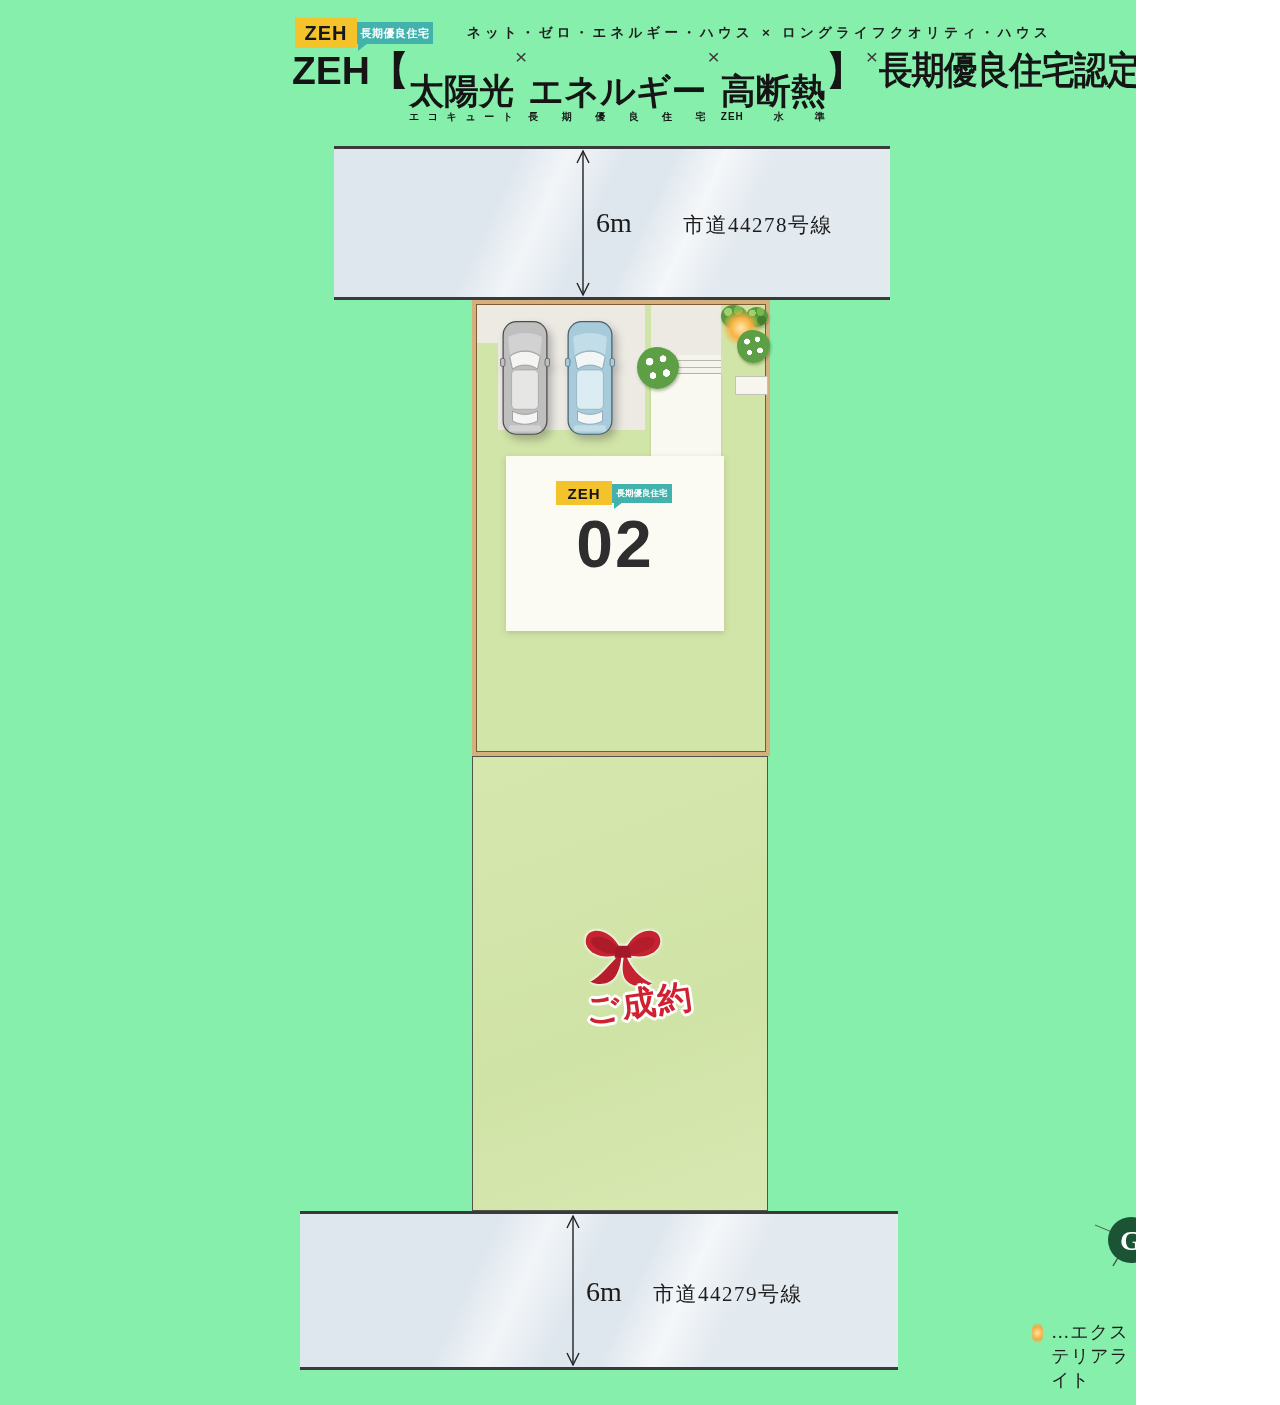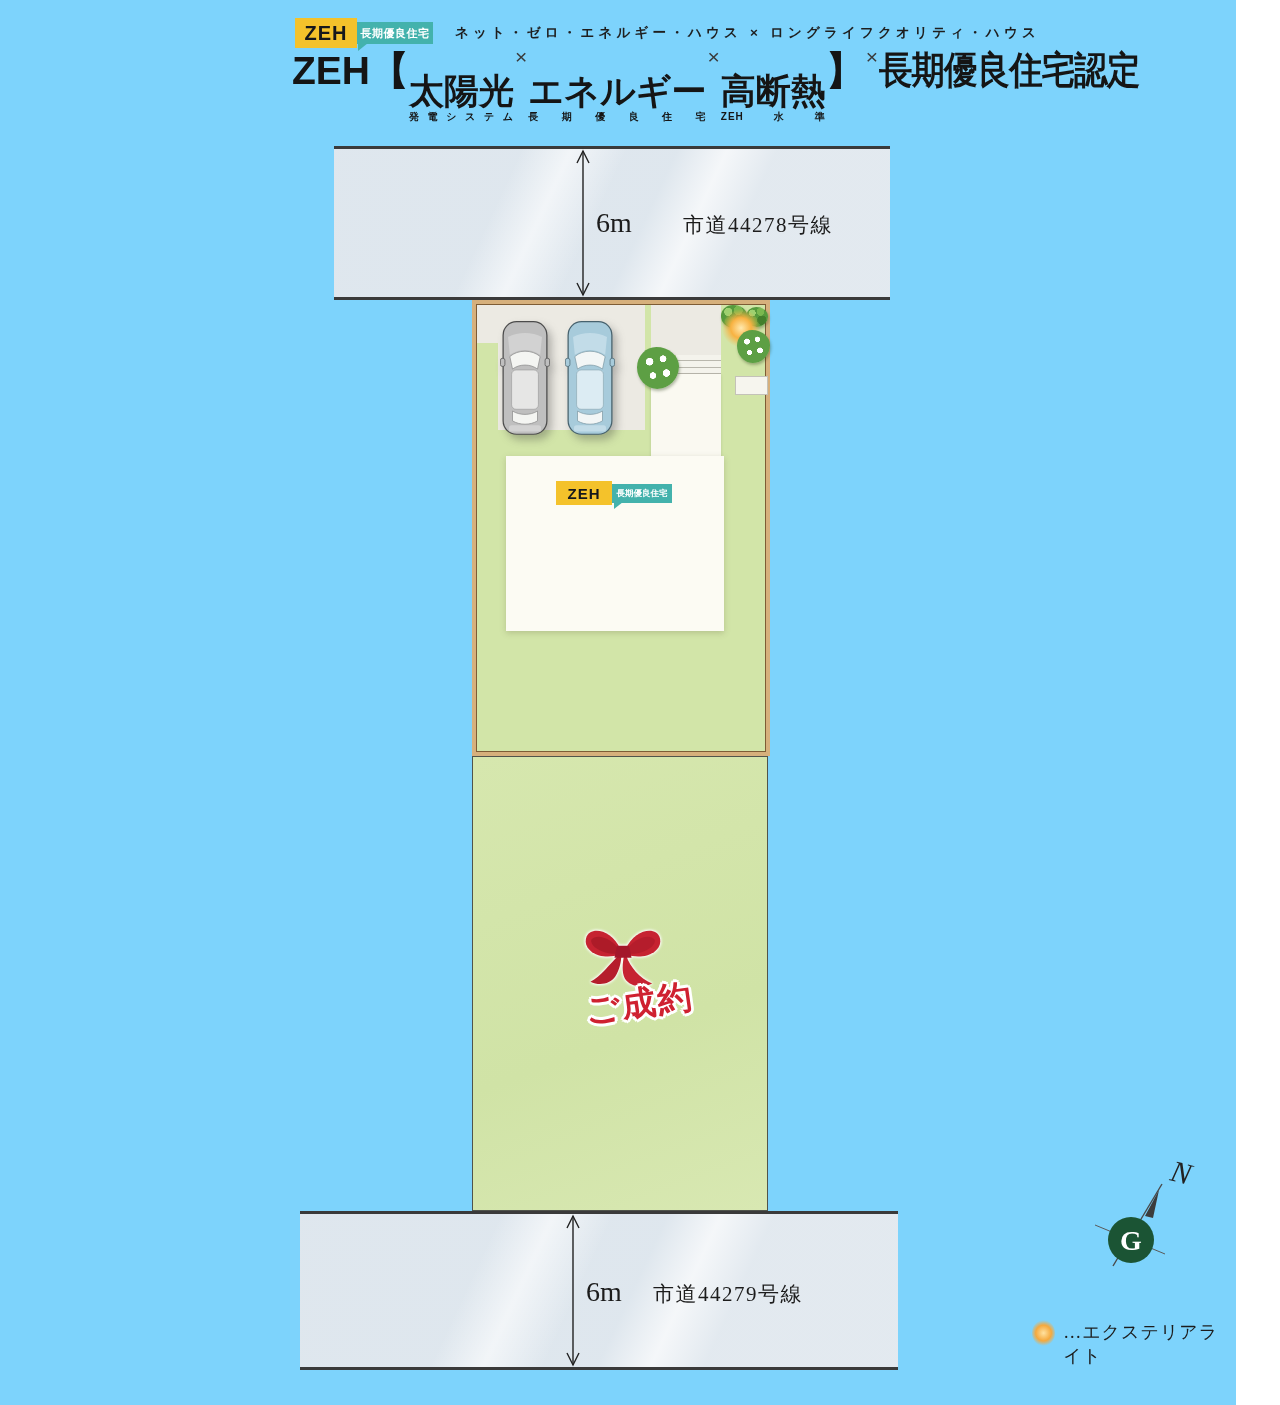--- a/index.html
+++ b/index.html
@@ -1,28 +1,28 @@
 <!DOCTYPE html>
 <html><head>
 <meta charset="utf-8">
 <style>
   html,body{margin:0;padding:0;background:#ffffff;}
-  .page{position:relative;width:1236px;height:1405px;background:#7dd3fc;overflow:hidden;
+  .page{position:relative;width:1136px;height:1405px;background:#86efac;overflow:hidden;
         font-family:"Liberation Sans","DejaVu Sans",sans-serif;}
 
   
   .badge-row{position:absolute;left:295px;top:18px;display:flex;align-items:center;}
   .zeh-badge{position:relative;display:flex;align-items:flex-start;}
   .zeh-yellow{display:flex;align-items:center;justify-content:center;width:62px;height:30px;
               background:#f4c22b;color:#16181c;font-weight:900;font-size:20px;letter-spacing:1px;}
   .zeh-teal{position:relative;display:flex;align-items:center;justify-content:center;margin-top:4px;
             width:76px;height:22px;background:#43b2ac;color:#fff;font-weight:700;font-size:11px;letter-spacing:.5px;}
   .zeh-teal .tail{position:absolute;left:1px;bottom:-7px;width:0;height:0;
             border-right:10px solid transparent;border-top:8px solid #43b2ac;}
-  .hdr-sub{margin-left:22px;font-size:13.5px;font-weight:700;color:#1e1e1e;letter-spacing:4.2px;white-space:nowrap;}
+  .hdr-sub{margin-left:34px;font-size:13.5px;font-weight:700;color:#1e1e1e;letter-spacing:4.2px;white-space:nowrap;}
 
   .title-row{position:absolute;left:292px;top:50px;display:flex;align-items:flex-start;white-space:nowrap;color:#151515;}
   .t-big{font-size:39px;font-weight:900;line-height:1.1;}
   .t-group{display:inline-flex;flex-direction:column;}
   .t-main{font-size:35px;font-weight:900;line-height:1.05;margin-top:23px;}
   .t-ruby{font-size:10px;font-weight:700;line-height:1;margin-top:2px;width:100%;
           text-align:justify;text-align-last:justify;letter-spacing:1px;}
   .t-x{font-size:21px;font-weight:400;color:#3a3a3a;position:relative;top:-5px;margin:0 1px;}
   .t-suffix{font-size:38px;font-weight:900;letter-spacing:-1px;transform:scaleX(.88);transform-origin:left bottom;}
 
@@ -106,21 +106,21 @@
         <span class="tail"></span>
       </span>
     </div>
     <div class="hdr-sub">ネット・ゼロ・エネルギー・ハウス × ロングライフクオリティ・ハウス</div>
   </div>
 
   <div class="title-row">
     <span class="t-big">ZEH【</span>
     <span class="t-group">
       <span class="t-main">太陽光</span>
-      <span class="t-ruby">発電システム</span>
+      <span class="t-ruby">エコキュート</span>
     </span>
     <span class="t-x">×</span>
     <span class="t-group">
       <span class="t-main">エネルギー</span>
       <span class="t-ruby">長期優良住宅</span>
     </span>
     <span class="t-x">×</span>
     <span class="t-group">
       <span class="t-main">高断熱</span>
       <span class="t-ruby">ZEH水準</span>
@@ -181,20 +181,21 @@
     <div class="bush bush-flower" style="left:261px;top:26px;width:33px;height:33px;"></div>
 
     <div class="house">
       <div class="house-badge">
         <span class="hb-yellow">ZEH</span>
         <span class="hb-teal">
           <span>長期優良住宅</span>
           <span class="tail"></span>
         </span>
       </div>
+      <div class="lot-number">02</div>
     </div>
   </div>
 
   <div class="lot-sold">
     <svg style="position:absolute;left:108px;top:163px;filter:drop-shadow(0 0 1.5px #fff) drop-shadow(0 0 1px #fff);" width="84" height="72" viewBox="0 0 96 84">
       <path d="M44,40 C32,52 22,66 10,72 C20,77 33,75 39,66 C44,58 46,48 46,42 Z" fill="#b51e2b"></path>
       <path d="M52,42 C56,54 67,68 82,74 C71,80 56,78 50,68 C46,60 48,48 49,43 Z" fill="#c62331"></path>
       <path d="M45,34 C34,10 9,7 5,21 C1,36 22,48 45,40 Z" fill="#c62331"></path>
       <path d="M44,35 C35,21 17,15 11,23 C9,31 27,42 44,39 Z" fill="#8f1220" opacity=".45"></path>
       <path d="M51,34 C62,10 87,7 91,21 C95,36 74,48 51,40 Z" fill="#c62331"></path>

